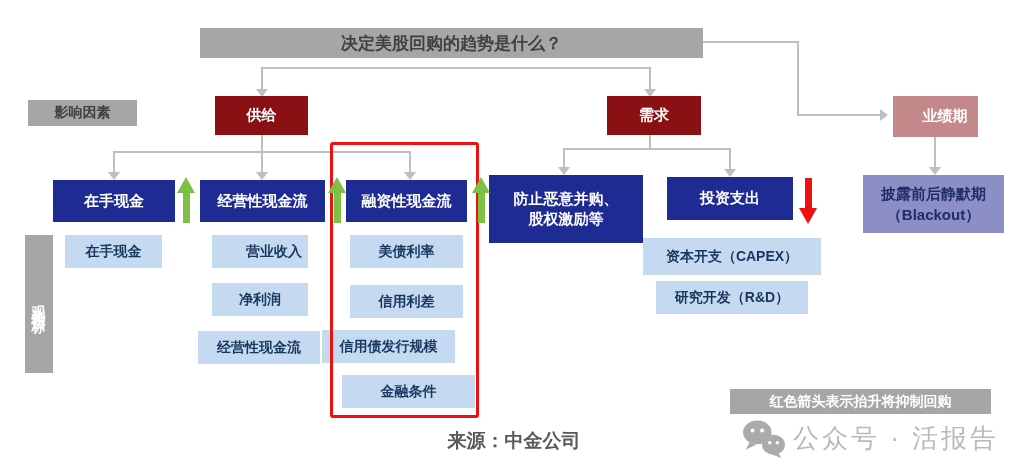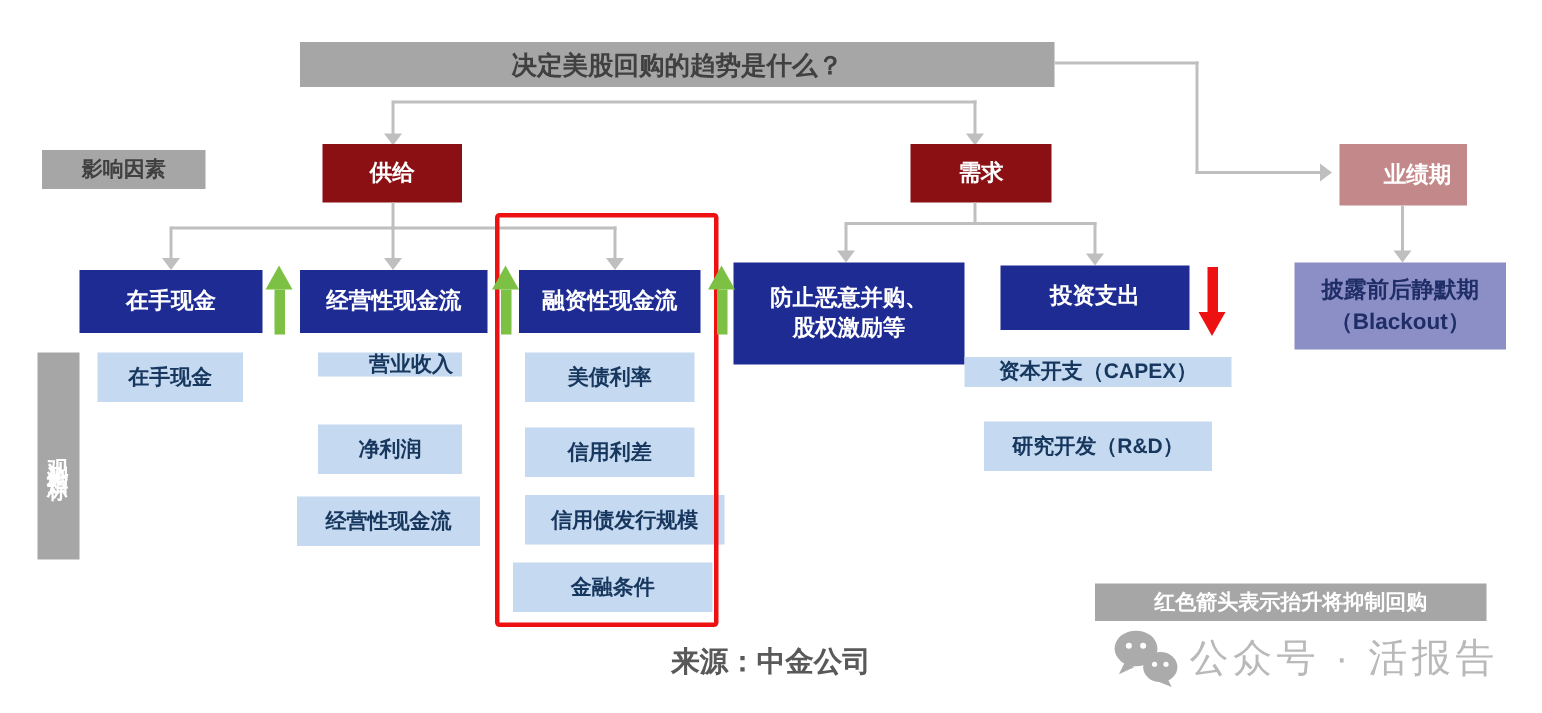--- a/index.html
+++ b/index.html
@@ -130,30 +130,30 @@
     <div>
       <div>披露前后静默期</div>
       <div>（Blackout）</div>
     </div>
   </div>
 
   <div class="observe-bar">观测指标</div>
 
   <div class="box lb-box" style="left:65px;top:235px;width:97px;height:33px;">在手现金</div>
 
-  <div class="box lb-box" style="left:212px;top:235px;width:96px;height:16px;padding-left:28px;">营业收入</div>
+  <div class="box lb-box" style="left:212px;top:235px;width:96px;height:33px;padding-left:28px;">营业收入</div>
   <div class="box lb-box" style="left:212px;top:283px;width:96px;height:33px;">净利润</div>
   <div class="box lb-box" style="left:198px;top:331px;width:122px;height:33px;">经营性现金流</div>
 
   <div class="box lb-box" style="left:350px;top:235px;width:113px;height:33px;">美债利率</div>
   <div class="box lb-box" style="left:350px;top:285px;width:113px;height:33px;">信用利差</div>
-  <div class="box lb-box" style="left:350px;top:330px;width:133px;height:33px;">信用债发行规模</div>
+  <div class="box lb-box" style="left:322px;top:330px;width:133px;height:33px;">信用债发行规模</div>
   <div class="box lb-box" style="left:342px;top:375px;width:133px;height:33px;">金融条件</div>
 
-  <div class="box lb-box" style="left:643px;top:238px;width:178px;height:20px;">资本开支（CAPEX）</div>
+  <div class="box lb-box" style="left:643px;top:238px;width:178px;height:37px;">资本开支（CAPEX）</div>
   <div class="box lb-box" style="left:656px;top:281px;width:152px;height:33px;">研究开发（R&amp;D）</div>
 
   <div class="red-rect"></div>
 
   <div class="note-box">红色箭头表示抬升将抑制回购</div>
 
   <div class="source">来源：中金公司</div>
 
   <svg class="watermark-icon" viewBox="0 0 48 42">
     <g fill="#ababab">

